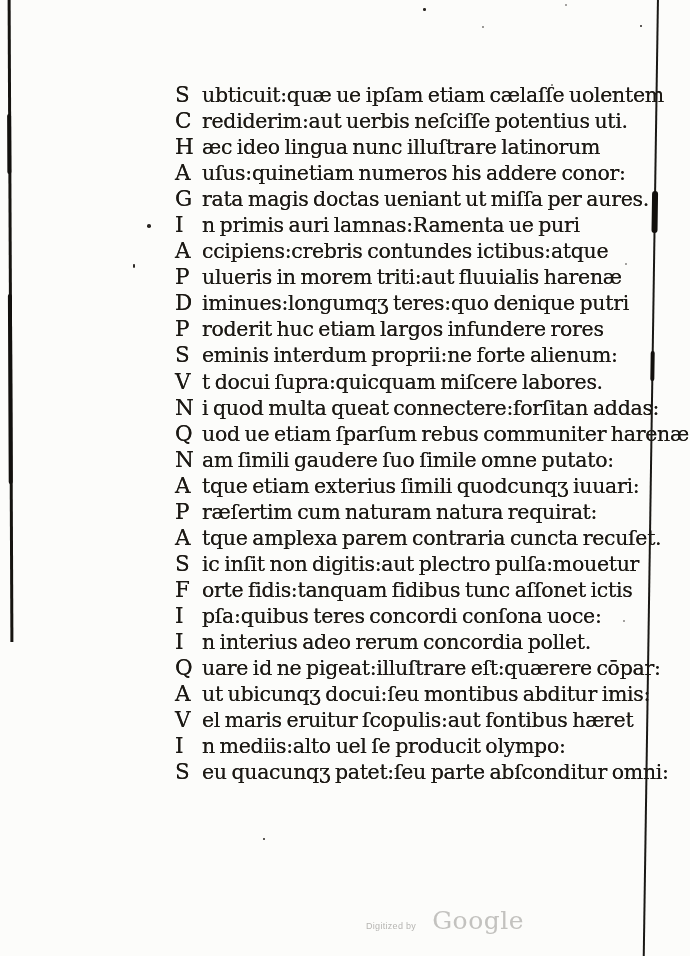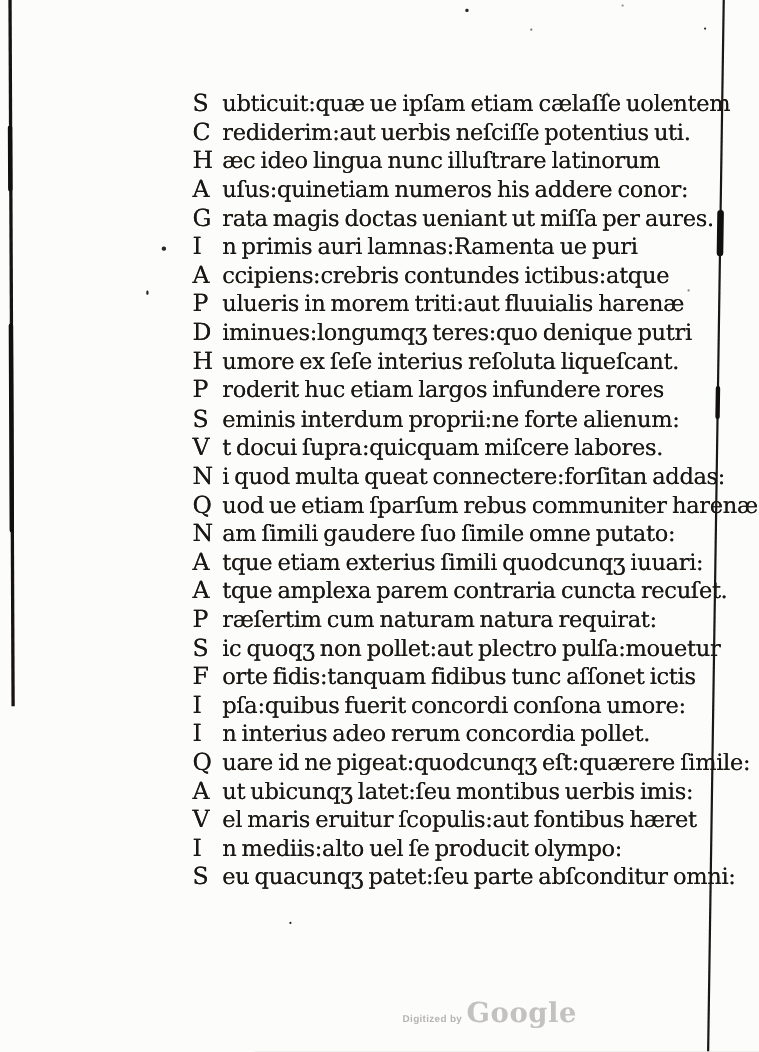--- a/index.html
+++ b/index.html
@@ -29,21 +29,21 @@
     font-size:21.5px;
   }
   .versetext{
     letter-spacing:-0.3px;
     word-spacing:-1.5px;
   }
   
   .watermark{
     position:absolute;
     left:366px;top:906px;
-    display:flex;align-items:baseline;gap:4px;font-weight:bold;
+    display:flex;align-items:baseline;gap:16px;
   }
   .wm-prefix{
     font-family:"Liberation Sans",sans-serif;
     font-size:9px;color:#b6b5b2;
     letter-spacing:0.3px;
   }
   .wm-logo{
     font-family:"DejaVu Serif",serif;
     font-size:25px;color:#c3c2bf;
     letter-spacing:0.5px;
@@ -105,36 +105,35 @@
   <div class="text-block" id="verse-block">
       <div class="line"><span class="initial">S</span><span class="versetext">ubticuit:quæ ue ipſam etiam cælaſſe uolentem</span></div>
       <div class="line"><span class="initial">C</span><span class="versetext">rediderim:aut uerbis neſciſſe potentius uti.</span></div>
       <div class="line"><span class="initial">H</span><span class="versetext">æc ideo lingua nunc illuſtrare latinorum</span></div>
       <div class="line"><span class="initial">A</span><span class="versetext">uſus:quinetiam numeros his addere conor:</span></div>
       <div class="line"><span class="initial">G</span><span class="versetext">rata magis doctas ueniant ut miſſa per aures.</span></div>
       <div class="line"><span class="initial">I</span><span class="versetext">n primis auri lamnas:Ramenta ue puri</span></div>
       <div class="line"><span class="initial">A</span><span class="versetext">ccipiens:crebris contundes ictibus:atque</span></div>
       <div class="line"><span class="initial">P</span><span class="versetext">ulueris in morem triti:aut fluuialis harenæ</span></div>
       <div class="line"><span class="initial">D</span><span class="versetext">iminues:longumqʒ teres:quo denique putri</span></div>
-      <div class="line"><span class="initial">H</span><span class="versetext">umore ex ſeſe interius reſoluta liqueſcant.</span></div>
       <div class="line"><span class="initial">P</span><span class="versetext">roderit huc etiam largos infundere rores</span></div>
       <div class="line"><span class="initial">S</span><span class="versetext">eminis interdum proprii:ne forte alienum:</span></div>
       <div class="line"><span class="initial">V</span><span class="versetext">t docui ſupra:quicquam miſcere labores.</span></div>
       <div class="line"><span class="initial">N</span><span class="versetext">i quod multa queat connectere:forſitan addas:</span></div>
       <div class="line"><span class="initial">Q</span><span class="versetext">uod ue etiam ſparſum rebus communiter harenæ:</span></div>
       <div class="line"><span class="initial">N</span><span class="versetext">am ſimili gaudere ſuo ſimile omne putato:</span></div>
       <div class="line"><span class="initial">A</span><span class="versetext">tque etiam exterius ſimili quodcunqʒ iuuari:</span></div>
+      <div class="line"><span class="initial">P</span><span class="versetext">ræſertim cum naturam natura requirat:</span></div>
       <div class="line"><span class="initial">A</span><span class="versetext">tque amplexa parem contraria cuncta recuſet.</span></div>
-      <div class="line"><span class="initial">P</span><span class="versetext">ræſertim cum naturam natura requirat:</span></div>
-      <div class="line"><span class="initial">S</span><span class="versetext">ic quoqʒ non pollet:aut plectro pulſa:mouetur</span></div>
+      <div class="line"><span class="initial">S</span><span class="versetext">ic inſit non digitis:aut plectro pulſa:mouetur</span></div>
       <div class="line"><span class="initial">F</span><span class="versetext">orte fidis:tanquam fidibus tunc aſſonet ictis</span></div>
-      <div class="line"><span class="initial">I</span><span class="versetext">pſa:quibus fuerit concordi conſona umore:</span></div>
+      <div class="line"><span class="initial">I</span><span class="versetext">pſa:quibus teres concordi conſona uoce:</span></div>
       <div class="line"><span class="initial">I</span><span class="versetext">n interius adeo rerum concordia pollet.</span></div>
-      <div class="line"><span class="initial">Q</span><span class="versetext">uare id ne pigeat:quodcunqʒ eſt:quærere ſimile:</span></div>
-      <div class="line"><span class="initial">A</span><span class="versetext">ut ubicunqʒ latet:ſeu montibus uerbis imis:</span></div>
+      <div class="line"><span class="initial">Q</span><span class="versetext">uare id ne pigeat:illuſtrare eſt:quærere cōpar:</span></div>
+      <div class="line"><span class="initial">A</span><span class="versetext">ut ubicunqʒ docui:ſeu montibus abditur imis:</span></div>
       <div class="line"><span class="initial">V</span><span class="versetext">el maris eruitur ſcopulis:aut fontibus hæret</span></div>
       <div class="line"><span class="initial">I</span><span class="versetext">n mediis:alto uel ſe producit olympo:</span></div>
       <div class="line"><span class="initial">S</span><span class="versetext">eu quacunqʒ patet:ſeu parte abſconditur omni:</span></div>
     </div>
 
   <div class="watermark">
     <span class="wm-prefix">Digitized by</span>
     <span class="wm-logo">Google</span>
   </div>
 

